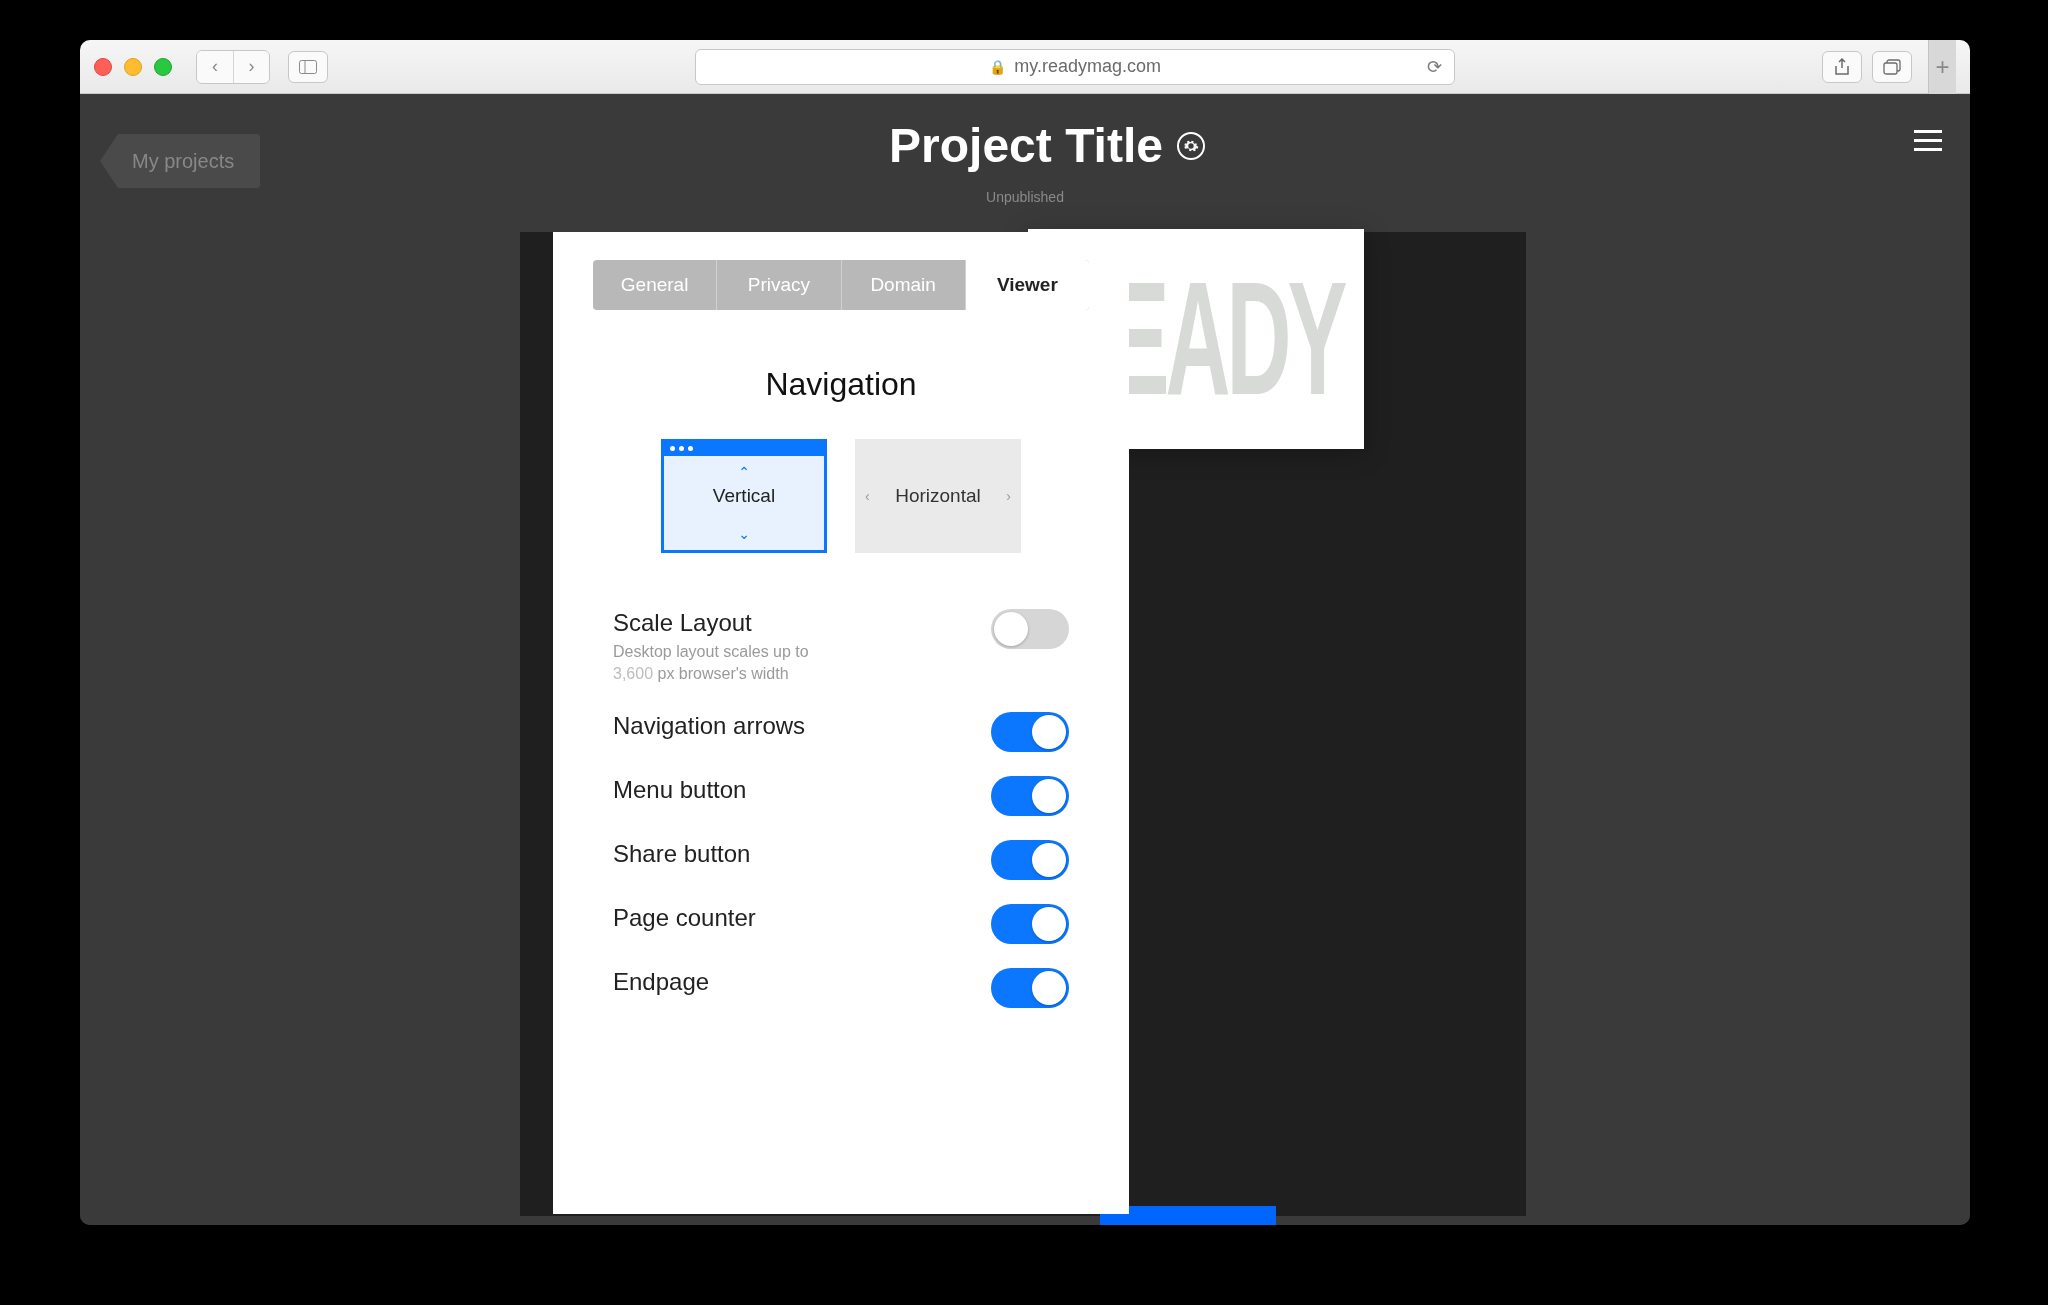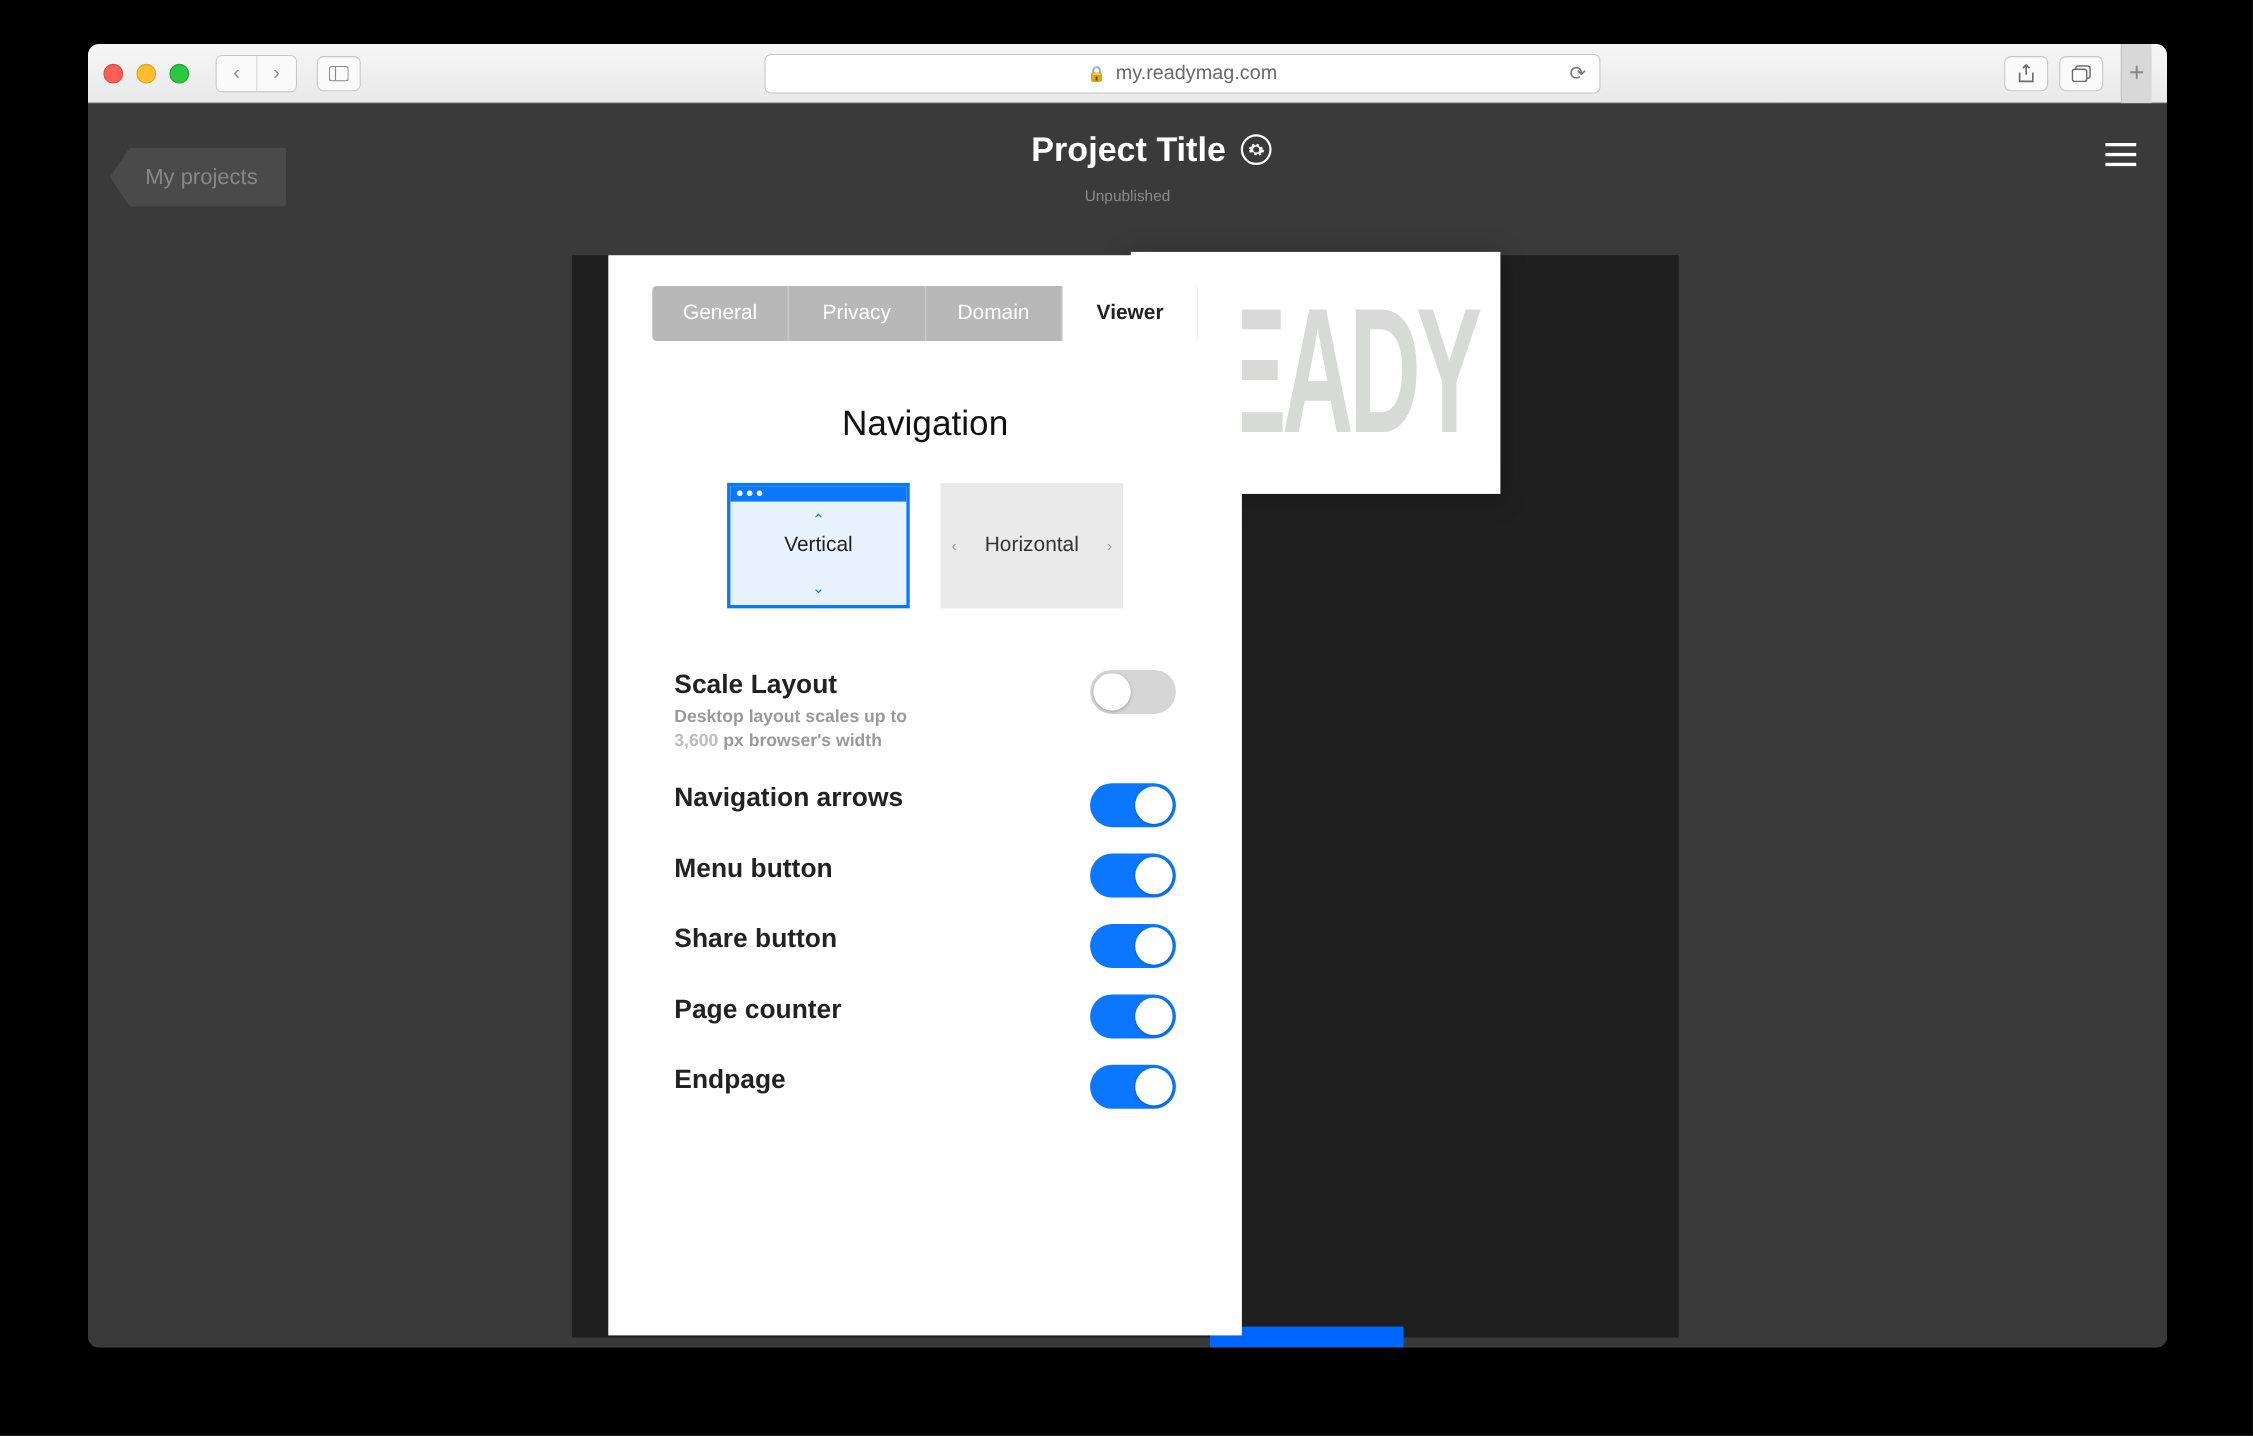--- a/index.html
+++ b/index.html
@@ -87,21 +87,21 @@
     clip-path: polygon(18px 0, 100% 0, 100% 100%, 18px 100%, 0 50%);
     border-radius: 3px;
   }
 
   .topbar {
     position:absolute;
     top:24px; left:0; right:0;
     text-align:center;
   }
   .title-row { display:flex; align-items:center; justify-content:center; gap:14px; }
-  .title-text { color:#fff; font-size:31px; font-weight:700;margin-left:44px; }
+  .title-text { color:#fff; font-size:48px; font-weight:700;margin-left:44px; }
   .gear-circle { width:28px;height:28px;border:2.5px solid #fff;border-radius:50%;display:flex;align-items:center;justify-content:center;}
   .gear-circle svg{width:16px;height:16px;}
   .status { color:#8a8a8a; font-size:14px; margin-top:16px; }
 
   .hamburger { position:absolute; right:28px; top:36px; display:flex; flex-direction:column; gap:6px;}
   .hamburger span { width:28px; height:3px; background:#fff; }
 
   
   .canvas-frame {
     position:absolute;
@@ -203,21 +203,20 @@
   .nav-card.horizontal .chev{color:#9a9a9a;}
   .nav-card.horizontal .chev.left{left:10px;top:50%;transform:translateY(-50%);}
   .nav-card.horizontal .chev.right{right:10px;top:50%;transform:translateY(-50%);}
 
   .options {
     margin: 40px 60px 0 60px;
   }
   .option-row {
     display:flex; justify-content:space-between; align-items:flex-start;
     padding: 16px 0;
-    font-weight: bold;
   }
   .option-row.bordered { border-bottom: 1px solid #e7e7e7; padding-bottom:28px;}
   .opt-text .opt-label { font-size:24px; color:#222; }
   .opt-text .opt-desc { font-size:16px; color:#9a9a9a; margin-top:4px; max-width:220px; line-height:1.35;}
   .opt-desc .num { color:#bdbdbd; }
   .simple-options .option-row { padding: 12px 0; }
   .simple-options .opt-label { font-size:24px; color:#222; }
 
   .toggle {
     width:78px; height:40px; border-radius:40px; position:relative;

